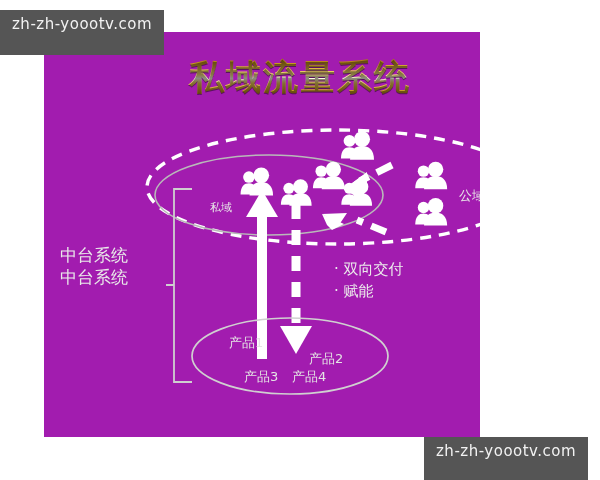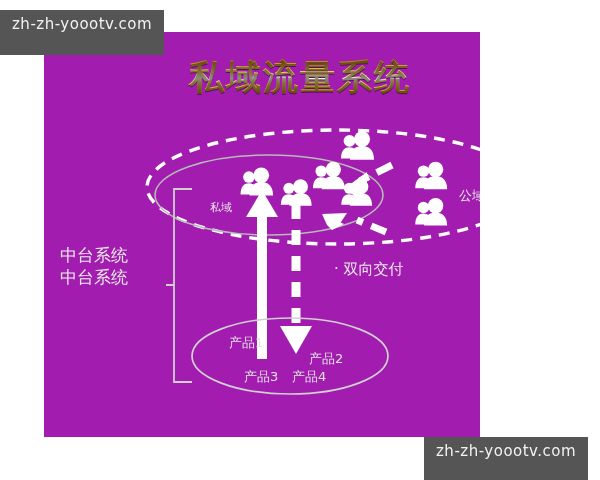--- a/index.html
+++ b/index.html
@@ -187,20 +187,21 @@
 
   <div class="cn-label" id="label-public-domain">公域</div>
 
   <div class="cn-label" id="label-platform">
     <div>中台系统</div>
     <div>中台系统</div>
   </div>
 
   <div id="bullet-list">
     <div>· 双向交付</div>
+    <div>· 赋能</div>
   </div>
 
   <div class="product-label" id="product-1">产品1</div>
   <div class="product-label" id="product-2">产品2</div>
   <div class="product-label" id="product-3">产品3</div>
   <div class="product-label" id="product-4">产品4</div>
 
 </div>
 
 <div class="watermark" id="watermark-top-left">zh-zh-yoootv.com</div>

